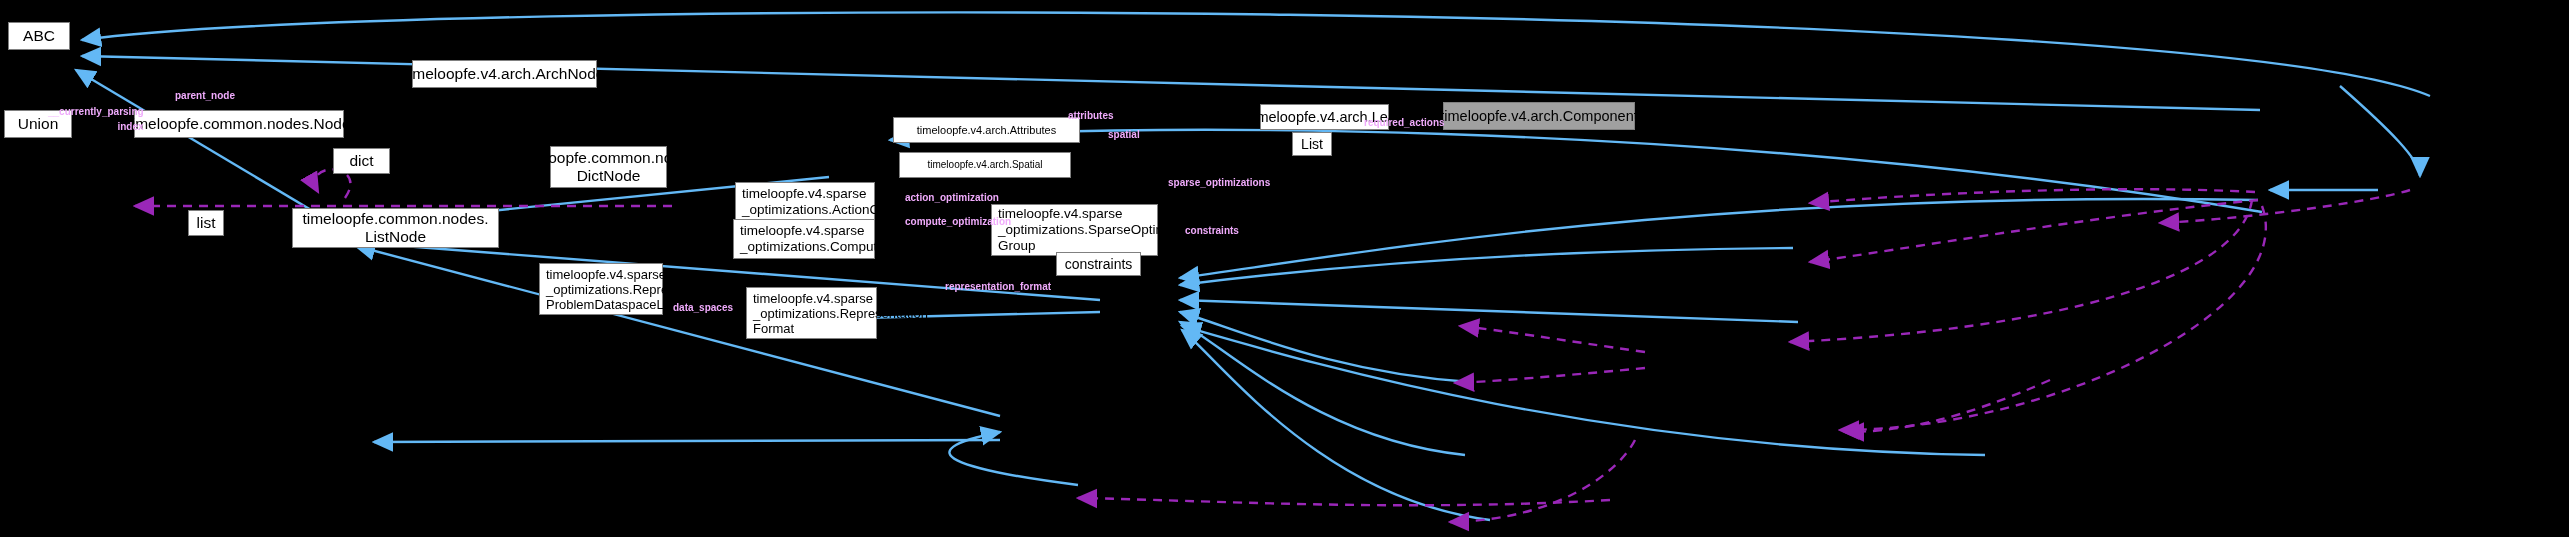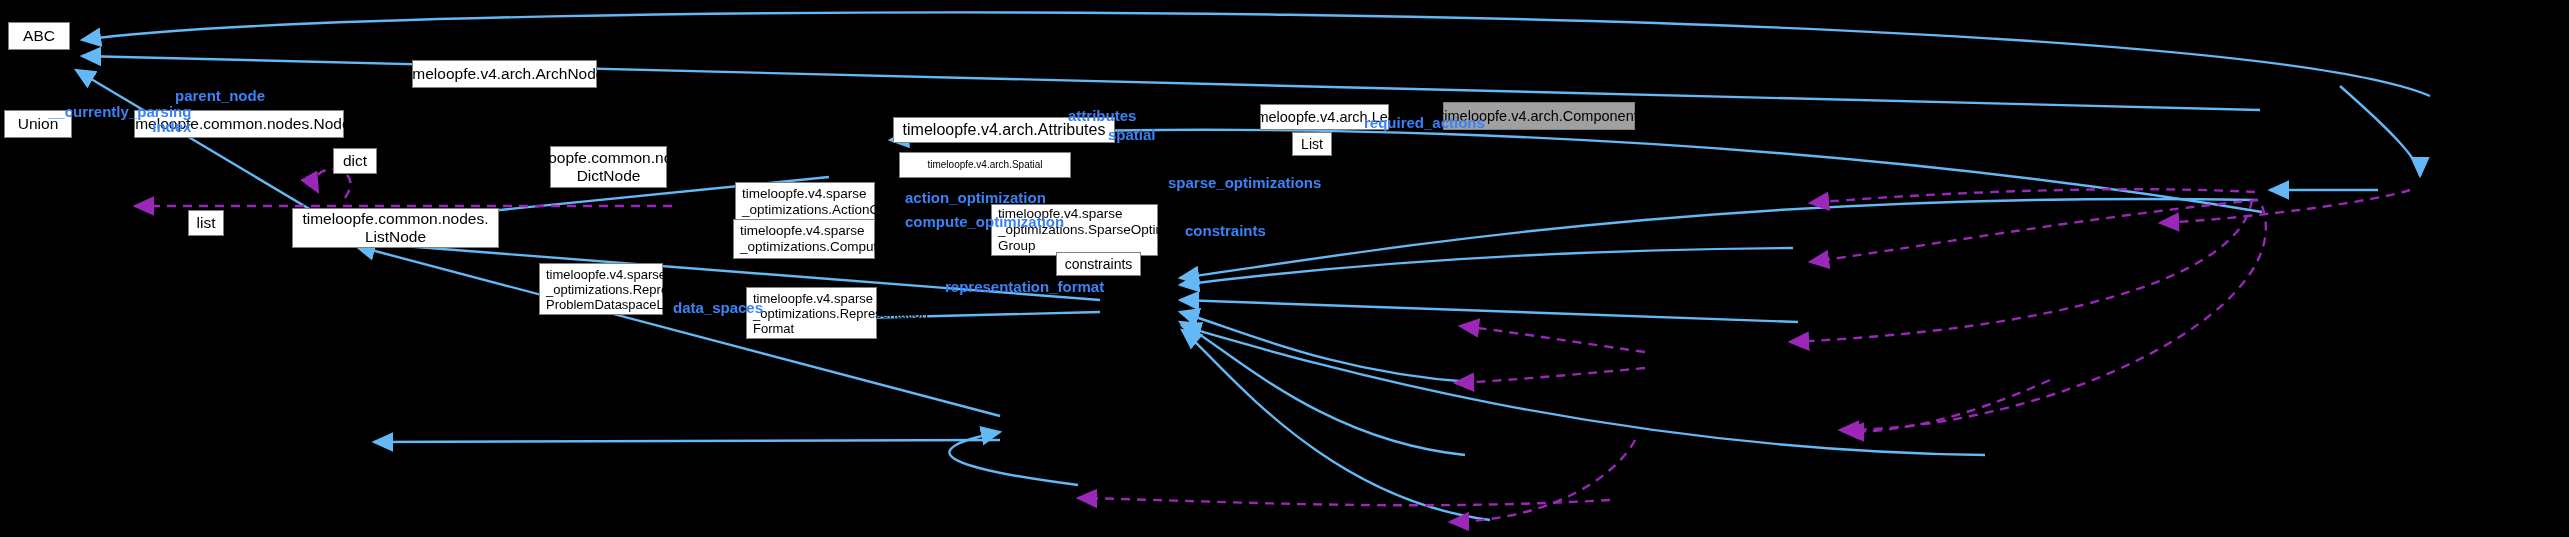--- a/index.html
+++ b/index.html
@@ -22,22 +22,22 @@
     text-align:center;
     font-size:15.5px;
     line-height:18px;
     padding:2px 6px;
     white-space:pre-line;
     z-index:5;
   }
   .node.filled{background:#a0a0a0;}
   .edgelabel{
     position:absolute;
-    color:#3b82f6;
-    font-size:15px;
+    color:#f0abfc;
+    font-size:10px;
     line-height:15px;
     font-weight:bold;
     white-space:pre;
     z-index:6;
     text-align:center;
   }
 </style>
 </head>
 <body>
 
@@ -128,40 +128,40 @@
 
   <div class="node" style="left:134px;top:110px;width:210px;height:28px;">timeloopfe.common.nodes.Node</div>
 
   <div class="node" style="left:188px;top:210px;width:36px;height:26px;">list</div>
 
   <div class="node" style="left:292px;top:208px;width:207px;height:40px;">timeloopfe.common.nodes.
 ListNode</div>
 
   <div class="node" style="left:412px;top:60px;width:185px;height:28px;text-align:center;">timeloopfe.v4.arch.ArchNode</div>
 
-  <div class="node" style="left:333px;top:148px;width:44px;height:26px;">dict</div>
+  <div class="node" style="left:333px;top:148px;width:57px;height:26px;">dict</div>
 
   <div class="node" style="left:550px;top:146px;width:117px;height:42px;">timeloopfe.common.nodes.
 DictNode</div>
 
   <div class="node" style="left:735px;top:182px;width:140px;height:40px;font-size:13.5px;line-height:16px;justify-content:flex-start;text-align:left;">timeloopfe.v4.sparse
 _optimizations.ActionOptimization</div>
 
   <div class="node" style="left:733px;top:219px;width:142px;height:40px;font-size:13.5px;line-height:16px;justify-content:flex-start;text-align:left;">timeloopfe.v4.sparse
 _optimizations.ComputeOptimization</div>
 
   <div class="node" style="left:539px;top:263px;width:124px;height:52px;font-size:13px;line-height:15px;justify-content:flex-start;text-align:left;">timeloopfe.v4.sparse
 _optimizations.Representation
 ProblemDataspaceList</div>
 
   <div class="node" style="left:746px;top:287px;width:131px;height:52px;font-size:13px;line-height:15px;justify-content:flex-start;text-align:left;">timeloopfe.v4.sparse
 _optimizations.Representation
 Format</div>
 
-  <div class="node" style="left:893px;top:117px;width:222px;height:26px;font-size:16px;">timeloopfe.v4.arch.Attributes</div>
+  <div class="node" style="left:893px;top:117px;width:187px;height:26px;font-size:11px;">timeloopfe.v4.arch.Attributes</div>
 
   <div class="node" style="left:899px;top:152px;width:172px;height:26px;font-size:10px;">timeloopfe.v4.arch.Spatial</div>
 
   <div class="node" style="left:991px;top:204px;width:167px;height:52px;font-size:13.5px;line-height:16px;justify-content:flex-start;text-align:left;">timeloopfe.v4.sparse
 _optimizations.SparseOptimization
 Group</div>
 
   <div class="node" style="left:1056px;top:252px;width:85px;height:24px;font-size:14px;">constraints</div>
 
   <div class="node" style="left:1260px;top:104px;width:129px;height:26px;font-size:14.5px;">timeloopfe.v4.arch.Leaf</div>

